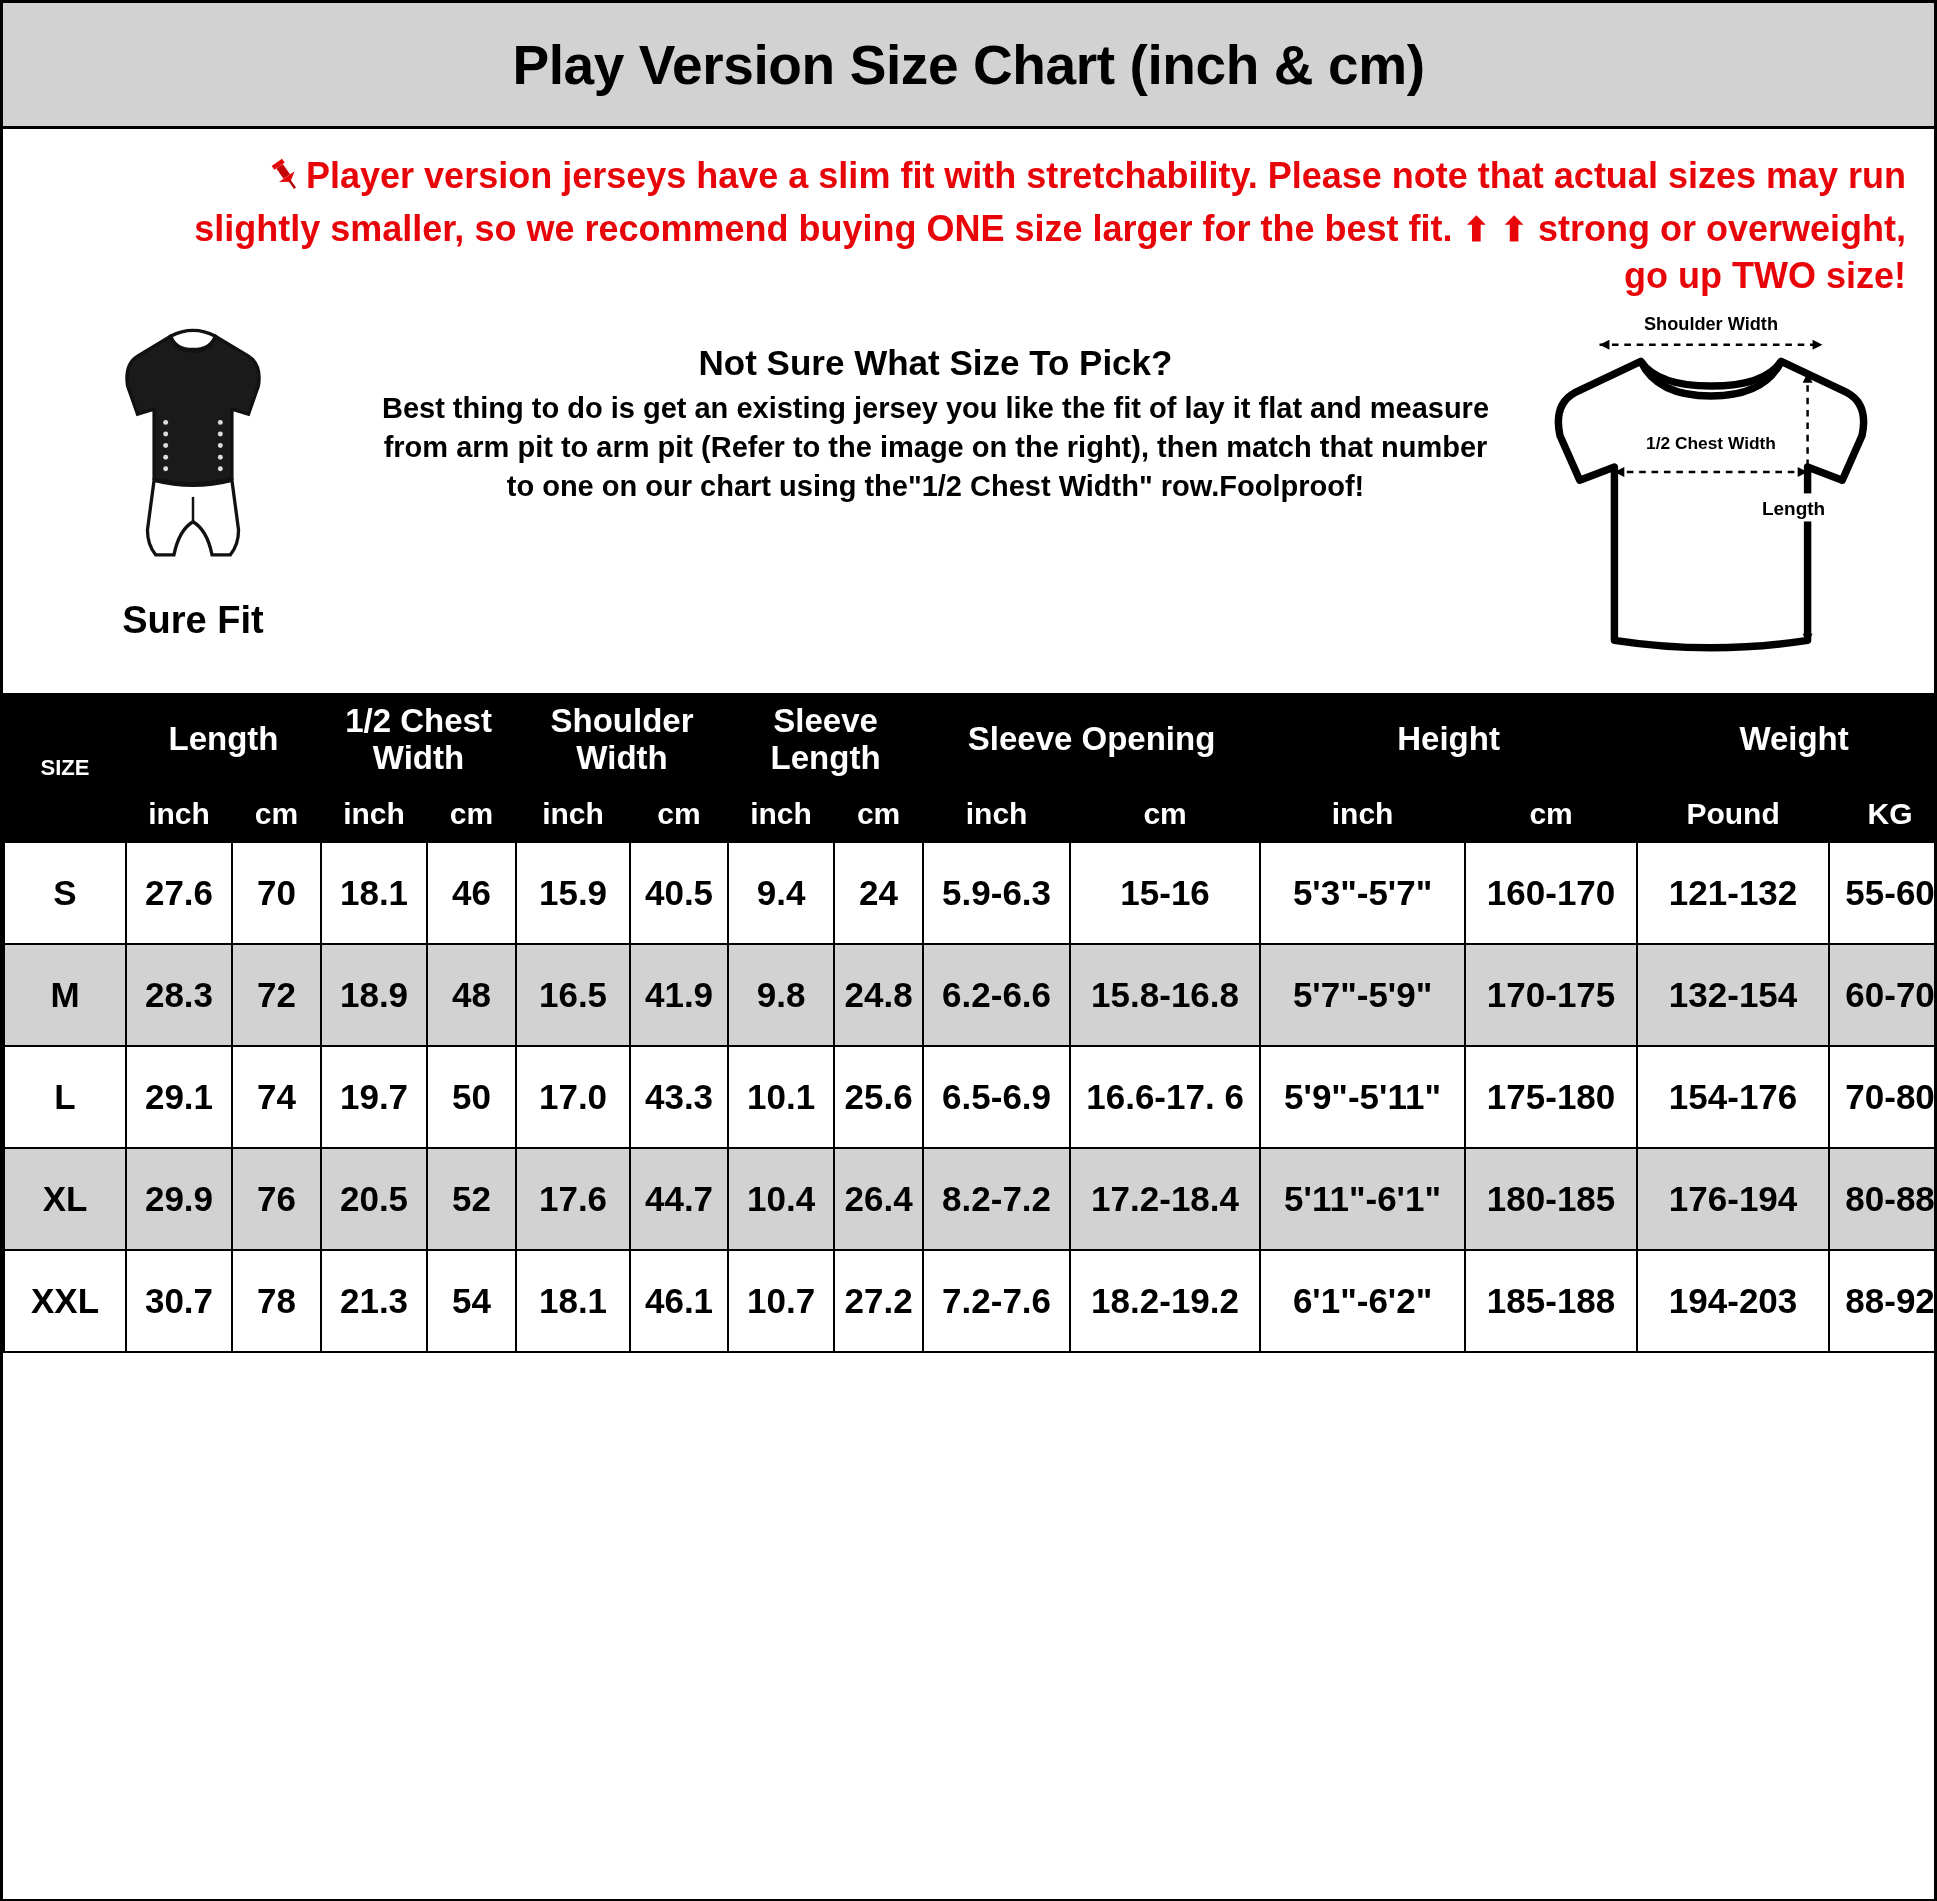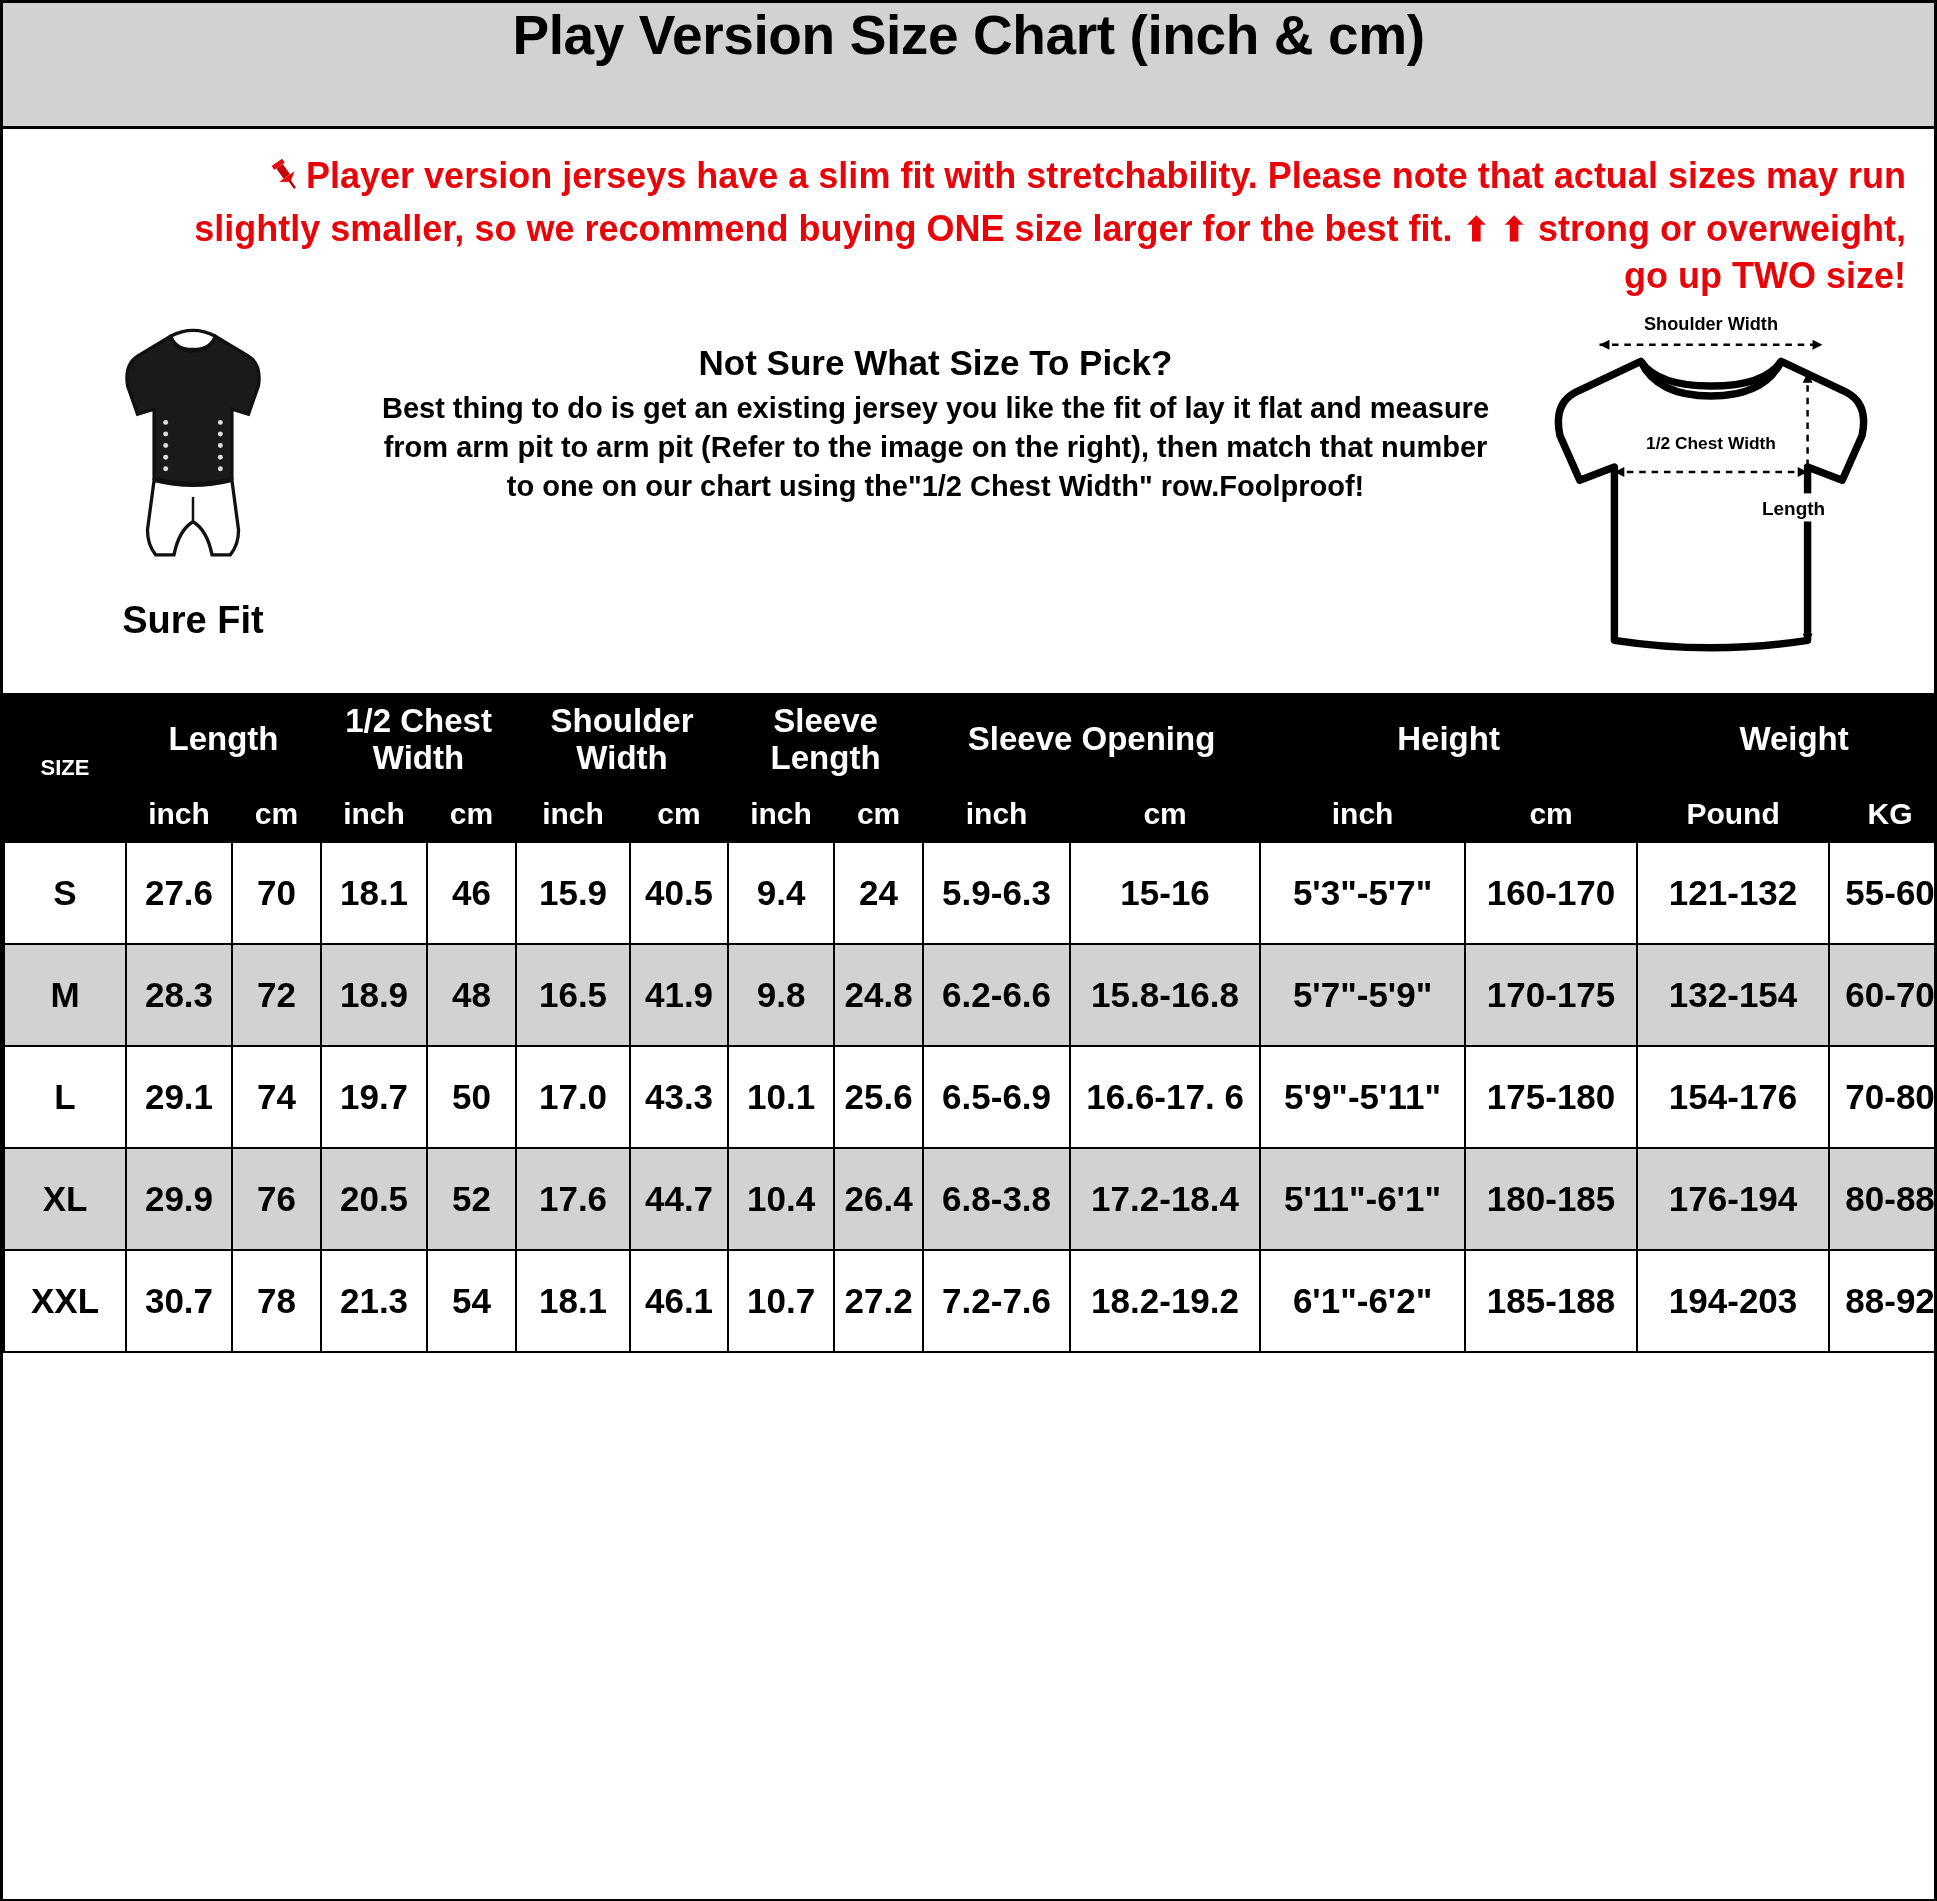--- a/index.html
+++ b/index.html
@@ -17,20 +17,21 @@
     border: 3.3px solid #000000;
     overflow: hidden;
   }
 
   
   .title-bar {
     height: 126px;
     background: #d2d2d2;
     border-bottom: 3.3px solid #000000;
     display: flex;
+    align-items: center;
     justify-content: center;
   }
   .title-bar .title {
     font-size: 55px;
     font-weight: bold;
     color: #000000;
     letter-spacing: -0.4px;
   }
 
   
@@ -338,21 +339,21 @@
       <tr class="row-alt">
         <td>XL</td>
         <td>29.9</td>
         <td>76</td>
         <td>20.5</td>
         <td>52</td>
         <td>17.6</td>
         <td>44.7</td>
         <td>10.4</td>
         <td>26.4</td>
-        <td>6.8-3.8</td>
+        <td>8.2-7.2</td>
         <td>17.2-18.4</td>
         <td>5'11"-6'1"</td>
         <td>180-185</td>
         <td>176-194</td>
         <td>80-88</td>
       </tr>
       <tr class="row-plain">
         <td>XXL</td>
         <td>30.7</td>
         <td>78</td>

